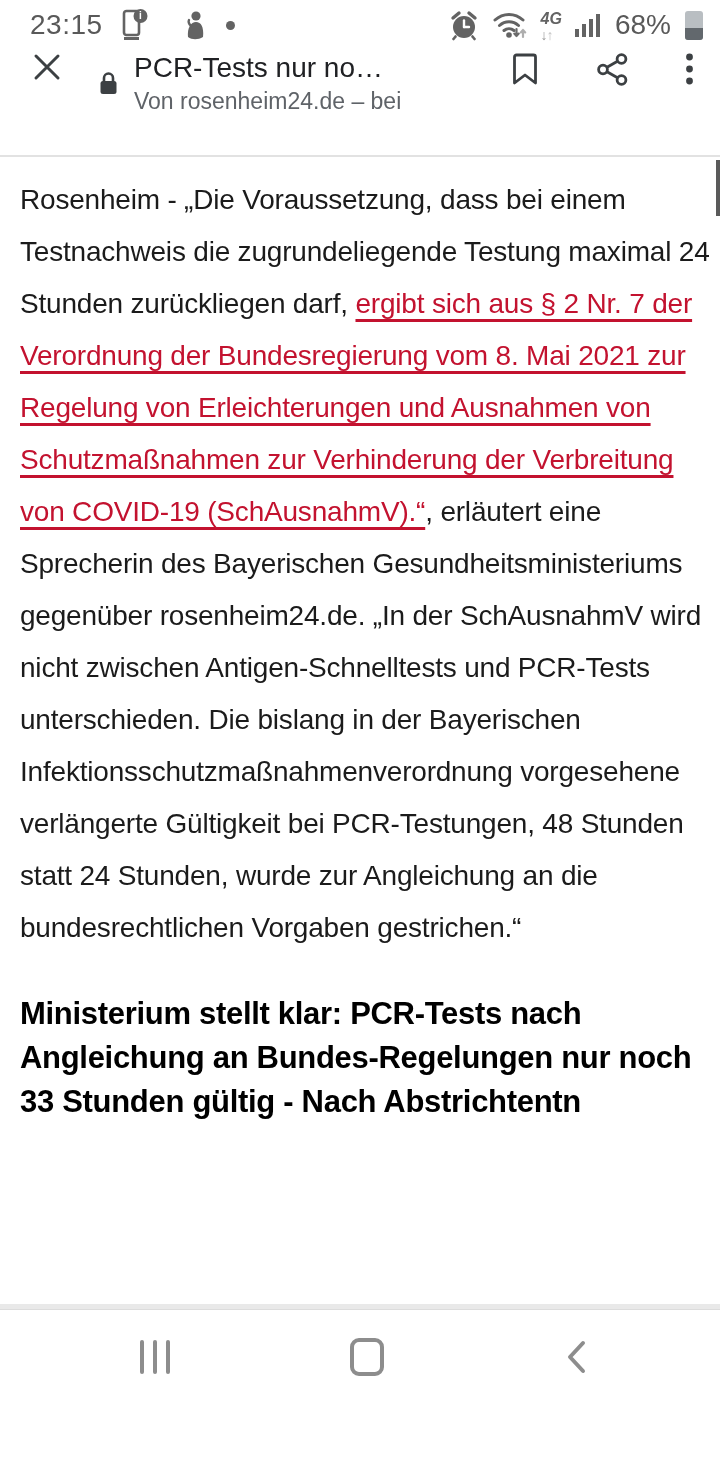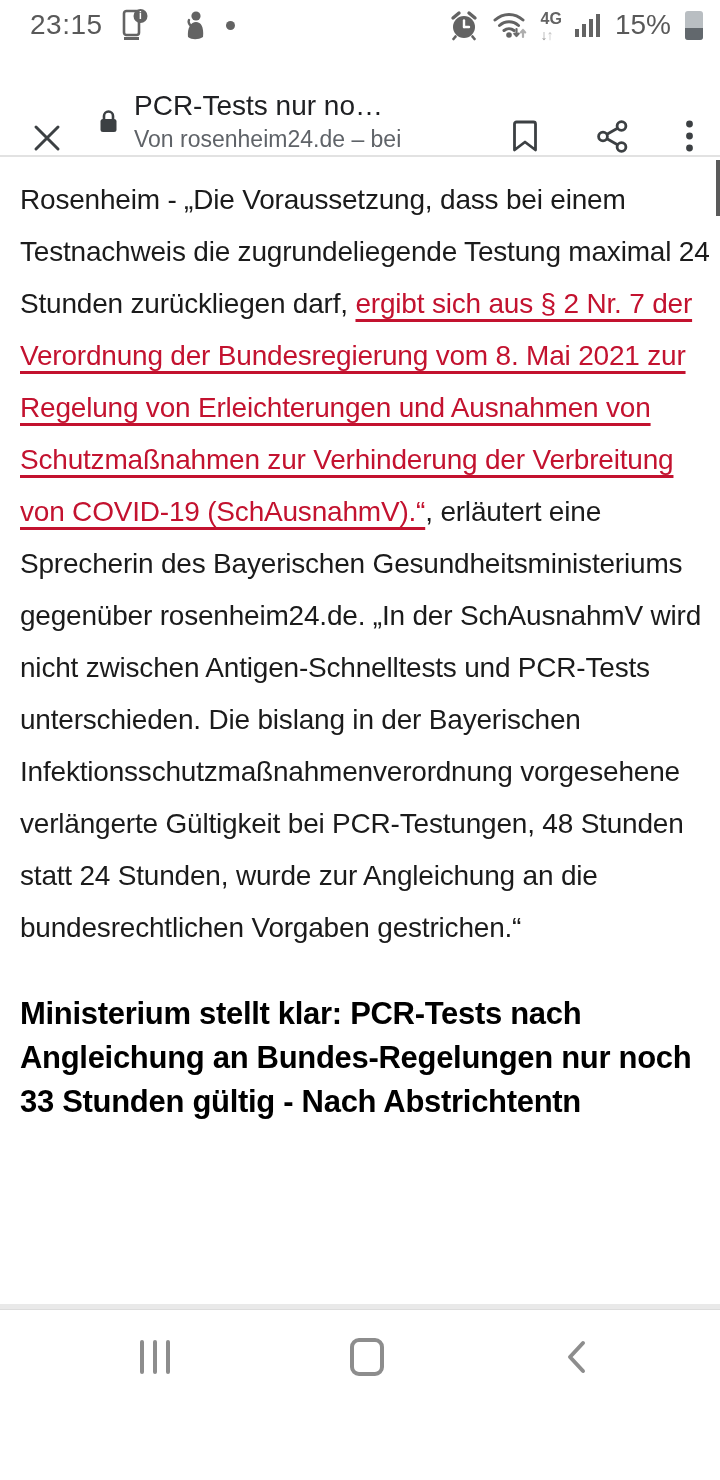--- a/index.html
+++ b/index.html
@@ -11,30 +11,30 @@
   .status-bar{
     position:absolute;top:0;left:0;right:0;height:50px;
     display:flex;align-items:center;justify-content:space-between;
     padding:0 16px 0 30px;box-sizing:border-box;color:#636363;
   }
   .sb-left,.sb-right{display:flex;align-items:center;}
   .sb-left{gap:18px;}
   .sb-right{gap:13px;}
   .sb-time{font-size:28px;color:#595959;letter-spacing:.5px;}
   .sb-pct{font-size:28px;color:#595959;}
-  .net-4g{display:flex;flex-direction:column;align-items:flex-start;line-height:1;margin-top:2px;}
+  .net-4g{display:flex;flex-direction:column;align-items:flex-start;line-height:1;margin-top:2px;font-style:italic;}
   .net-4g .g-label{font-size:16px;font-weight:bold;color:#636363;}
   .net-4g .g-arrows{font-size:14px;letter-spacing:-1px;margin-top:1px;}
   .net-4g .g-arrows .dn{color:#9a9a9a;}
   .net-4g .g-arrows .up{color:#c2c2c2;}
   .notif-dot{width:9px;height:9px;border-radius:50%;background:#636363;}
   
   .browser-header{
     position:absolute;top:50px;left:0;right:0;height:107px;background:#fff;
-    display:flex;align-items:flex-end;padding:0 26px 0 30px;box-sizing:border-box;
+    display:flex;align-items:flex-start;padding:0 26px 0 30px;box-sizing:border-box;
     border-bottom:2px solid #e2e2e2;
   }
   .icon-btn{background:none;border:none;padding:0;display:flex;align-items:center;justify-content:center;cursor:pointer;}
   .close-btn{margin-right:34px;}
   .title-group{display:flex;align-items:center;gap:15px;flex:1;min-width:0;}
   .title-text{min-width:0;max-width:288px;}
   .page-title{font-size:28px;color:#202124;white-space:nowrap;overflow:hidden;line-height:1.25;}
   .page-subtitle{font-size:23px;color:#5f6368;white-space:nowrap;overflow:hidden;line-height:1.3;margin-top:2px;}
   .actions{display:flex;align-items:center;gap:56px;margin-left:12px;}
   
@@ -114,21 +114,21 @@
         <span class="g-arrows"><span class="dn">↓</span><span class="up">↑</span></span>
       </span>
       <span>
         <svg width="27" height="28" viewBox="0 0 27 28">
           <rect x="0" y="18" width="4" height="8" fill="#636363"></rect>
           <rect x="7" y="13" width="4" height="13" fill="#636363"></rect>
           <rect x="14" y="8" width="4" height="18" fill="#636363"></rect>
           <rect x="21" y="3" width="4" height="23" fill="#636363"></rect>
         </svg>
       </span>
-      <span class="sb-pct">15%</span>
+      <span class="sb-pct">68%</span>
       <span>
         <svg width="20" height="32" viewBox="0 0 20 32">
           <rect x="1" y="2" width="18" height="29" rx="3" fill="#b9bec2"></rect>
           <path d="M1 19 h18 v9 a3 3 0 0 1 -3 3 h-12 a3 3 0 0 1 -3 -3 Z" fill="#62686d"></path>
         </svg>
       </span>
     </div>
   </header>
 
   <div class="browser-header">

